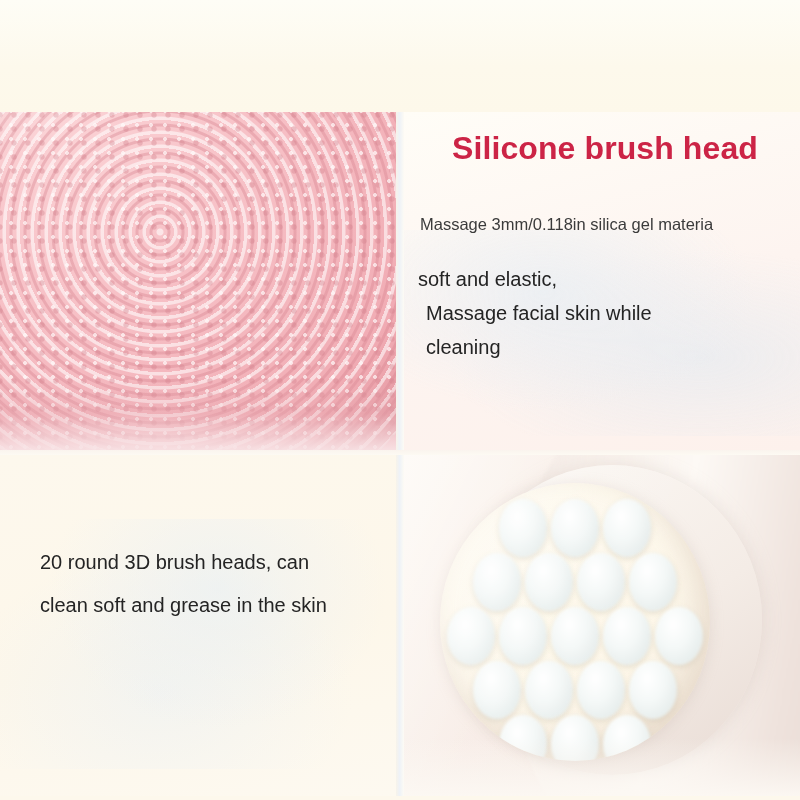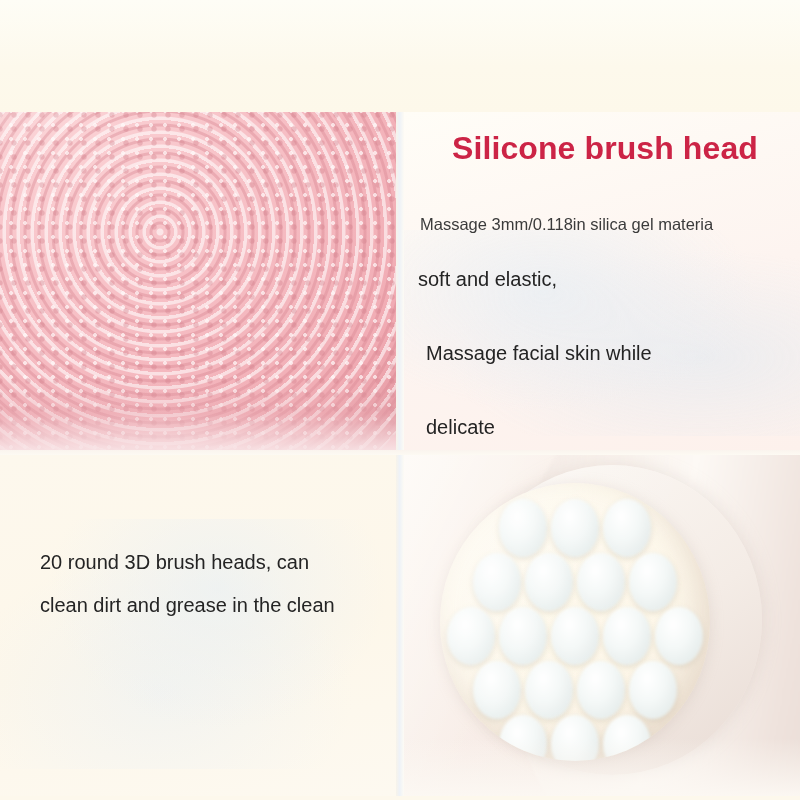--- a/index.html
+++ b/index.html
@@ -95,21 +95,21 @@
   }
   .sub-sil{
     position:absolute;left:16px;top:103px;width:372px;
     font-size:16.5px;color:#3b3b3b;white-space:nowrap;
   }
   .body-sil{
     position:absolute;left:14px;top:150px;width:380px;
     font-size:20px;color:#242424;line-height:34px;
   }
   .body-sil div:nth-child(2),
-  .body-sil div:nth-child(3){padding-left:8px;margin-top:40px;}
+  .body-sil div:nth-child(3){padding-left:8px;}
 
   
   .p-bl{
     left:0;top:455px;width:396px;height:341px;
     background:linear-gradient(170deg,#fdf8ed 0%,#fdf7ea 55%,#fdf9f0 100%);
   }
   .p-bl .wash{
     position:absolute;left:0;top:64px;width:396px;height:250px;
     background:
       radial-gradient(ellipse at 55% 28%, rgba(229,238,245,.55), rgba(229,238,245,0) 55%),
@@ -196,29 +196,29 @@
     </div>
   </div>
 
   <div class="panel p-tr">
     <div class="wash"></div>
     <div class="title-sil">Silicone brush head</div>
     <div class="sub-sil">Massage 3mm/0.118in silica gel materia</div>
     <div class="body-sil">
       <div>soft and elastic,</div>
       <div>Massage facial skin while</div>
-      <div>delicate</div>
+      <div>cleaning</div>
     </div>
   </div>
 
   <div class="panel p-bl">
     <div class="wash"></div>
     <div class="body-fib">
       <div>20 round 3D brush heads, can</div>
-      <div>clean dirt and grease in the clean</div>
+      <div>clean soft and grease in the skin</div>
     </div>
   </div>
 
   <div class="panel p-br">
     <div class="br-barrel"></div>
     <div class="br-backring"></div>
     <div class="br-head" id="brushHead">
       <div class="br-glow"></div>
     <div class="bristle" style="left: 59px; top: 16px; width: 48px; height: 58px;"></div>
         <div class="bristle" style="left: 111px; top: 16px; width: 48px; height: 58px;"></div>

